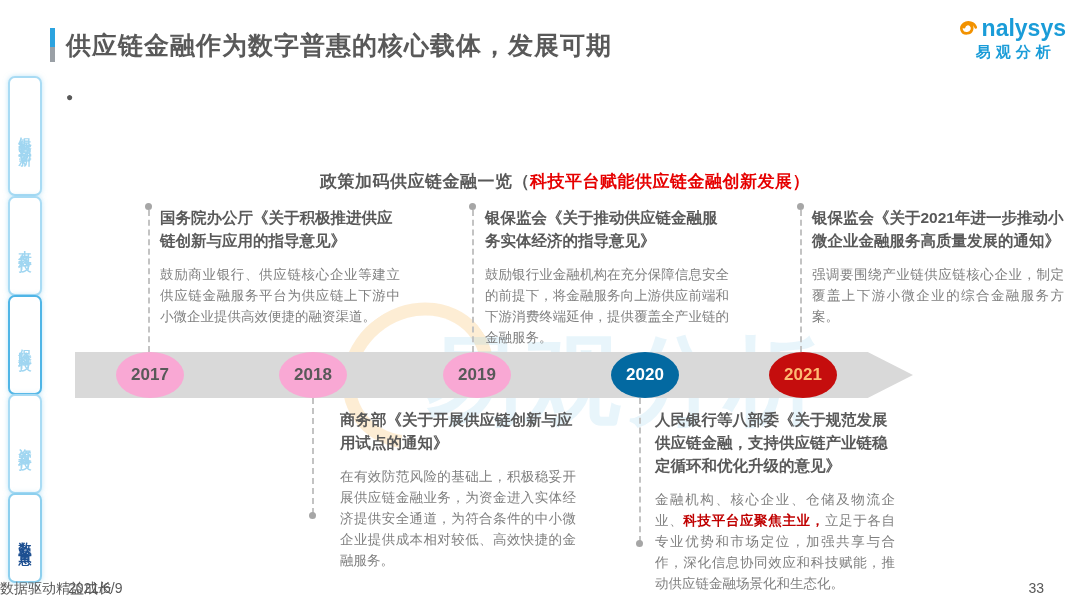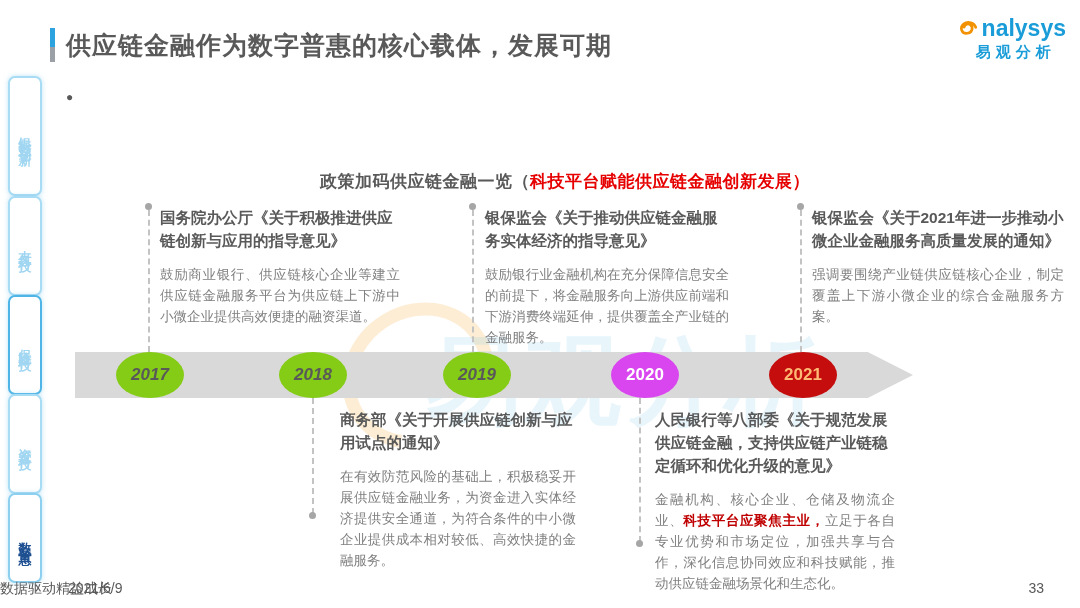--- a/index.html
+++ b/index.html
@@ -38,22 +38,22 @@
     color:#595959;text-align:justify;}
   
   .subtitle{position:absolute;left:60px;top:170px;width:1010px;text-align:center;
     font-size:17px;font-weight:bold;color:#595959;letter-spacing:.5px;}
   .subtitle .hl{color:#e60000;}
   
   .tl-bar{position:absolute;left:75px;top:352px;width:838px;height:46px;background:#d9d9d9;
     clip-path:polygon(0 0,94.6% 0,100% 50%,94.6% 100%,0 100%);}
   .pill{position:absolute;top:352px;width:68px;height:46px;border-radius:50%;
     display:flex;align-items:center;justify-content:center;font-weight:bold;font-size:17px;}
-  .pill-white{background:#84cc16;color:#595959;font-style:italic;}
-  .pill-blue{background:#d946ef;color:#ffffff;}
+  .pill-white{background:#f9a8d4;color:#595959;}
+  .pill-blue{background:#0369a1;color:#ffffff;}
   .pill-red{background:#c50d0d;color:#fdba74;}
   #py2017{left:116px;} #py2018{left:279px;} #py2019{left:443px;} #py2020{left:611px;} #py2021{left:769px;}
   .vline{position:absolute;width:0;border-left:2px dashed #c3c3c3;}
   #vl-a1{left:148px;top:210px;height:142px;}
   #vl-a2{left:472px;top:210px;height:142px;}
   #vl-a3{left:800px;top:210px;height:142px;}
   #vl-b1{left:312px;top:398px;height:116px;}
   #vl-b2{left:639px;top:398px;height:144px;}
   .dot{position:absolute;width:7px;height:7px;border-radius:50%;background:#a6a6a6;}
   #dot-a1{left:145px;top:203px;} #dot-a2{left:469px;top:203px;} #dot-a3{left:797px;top:203px;}

